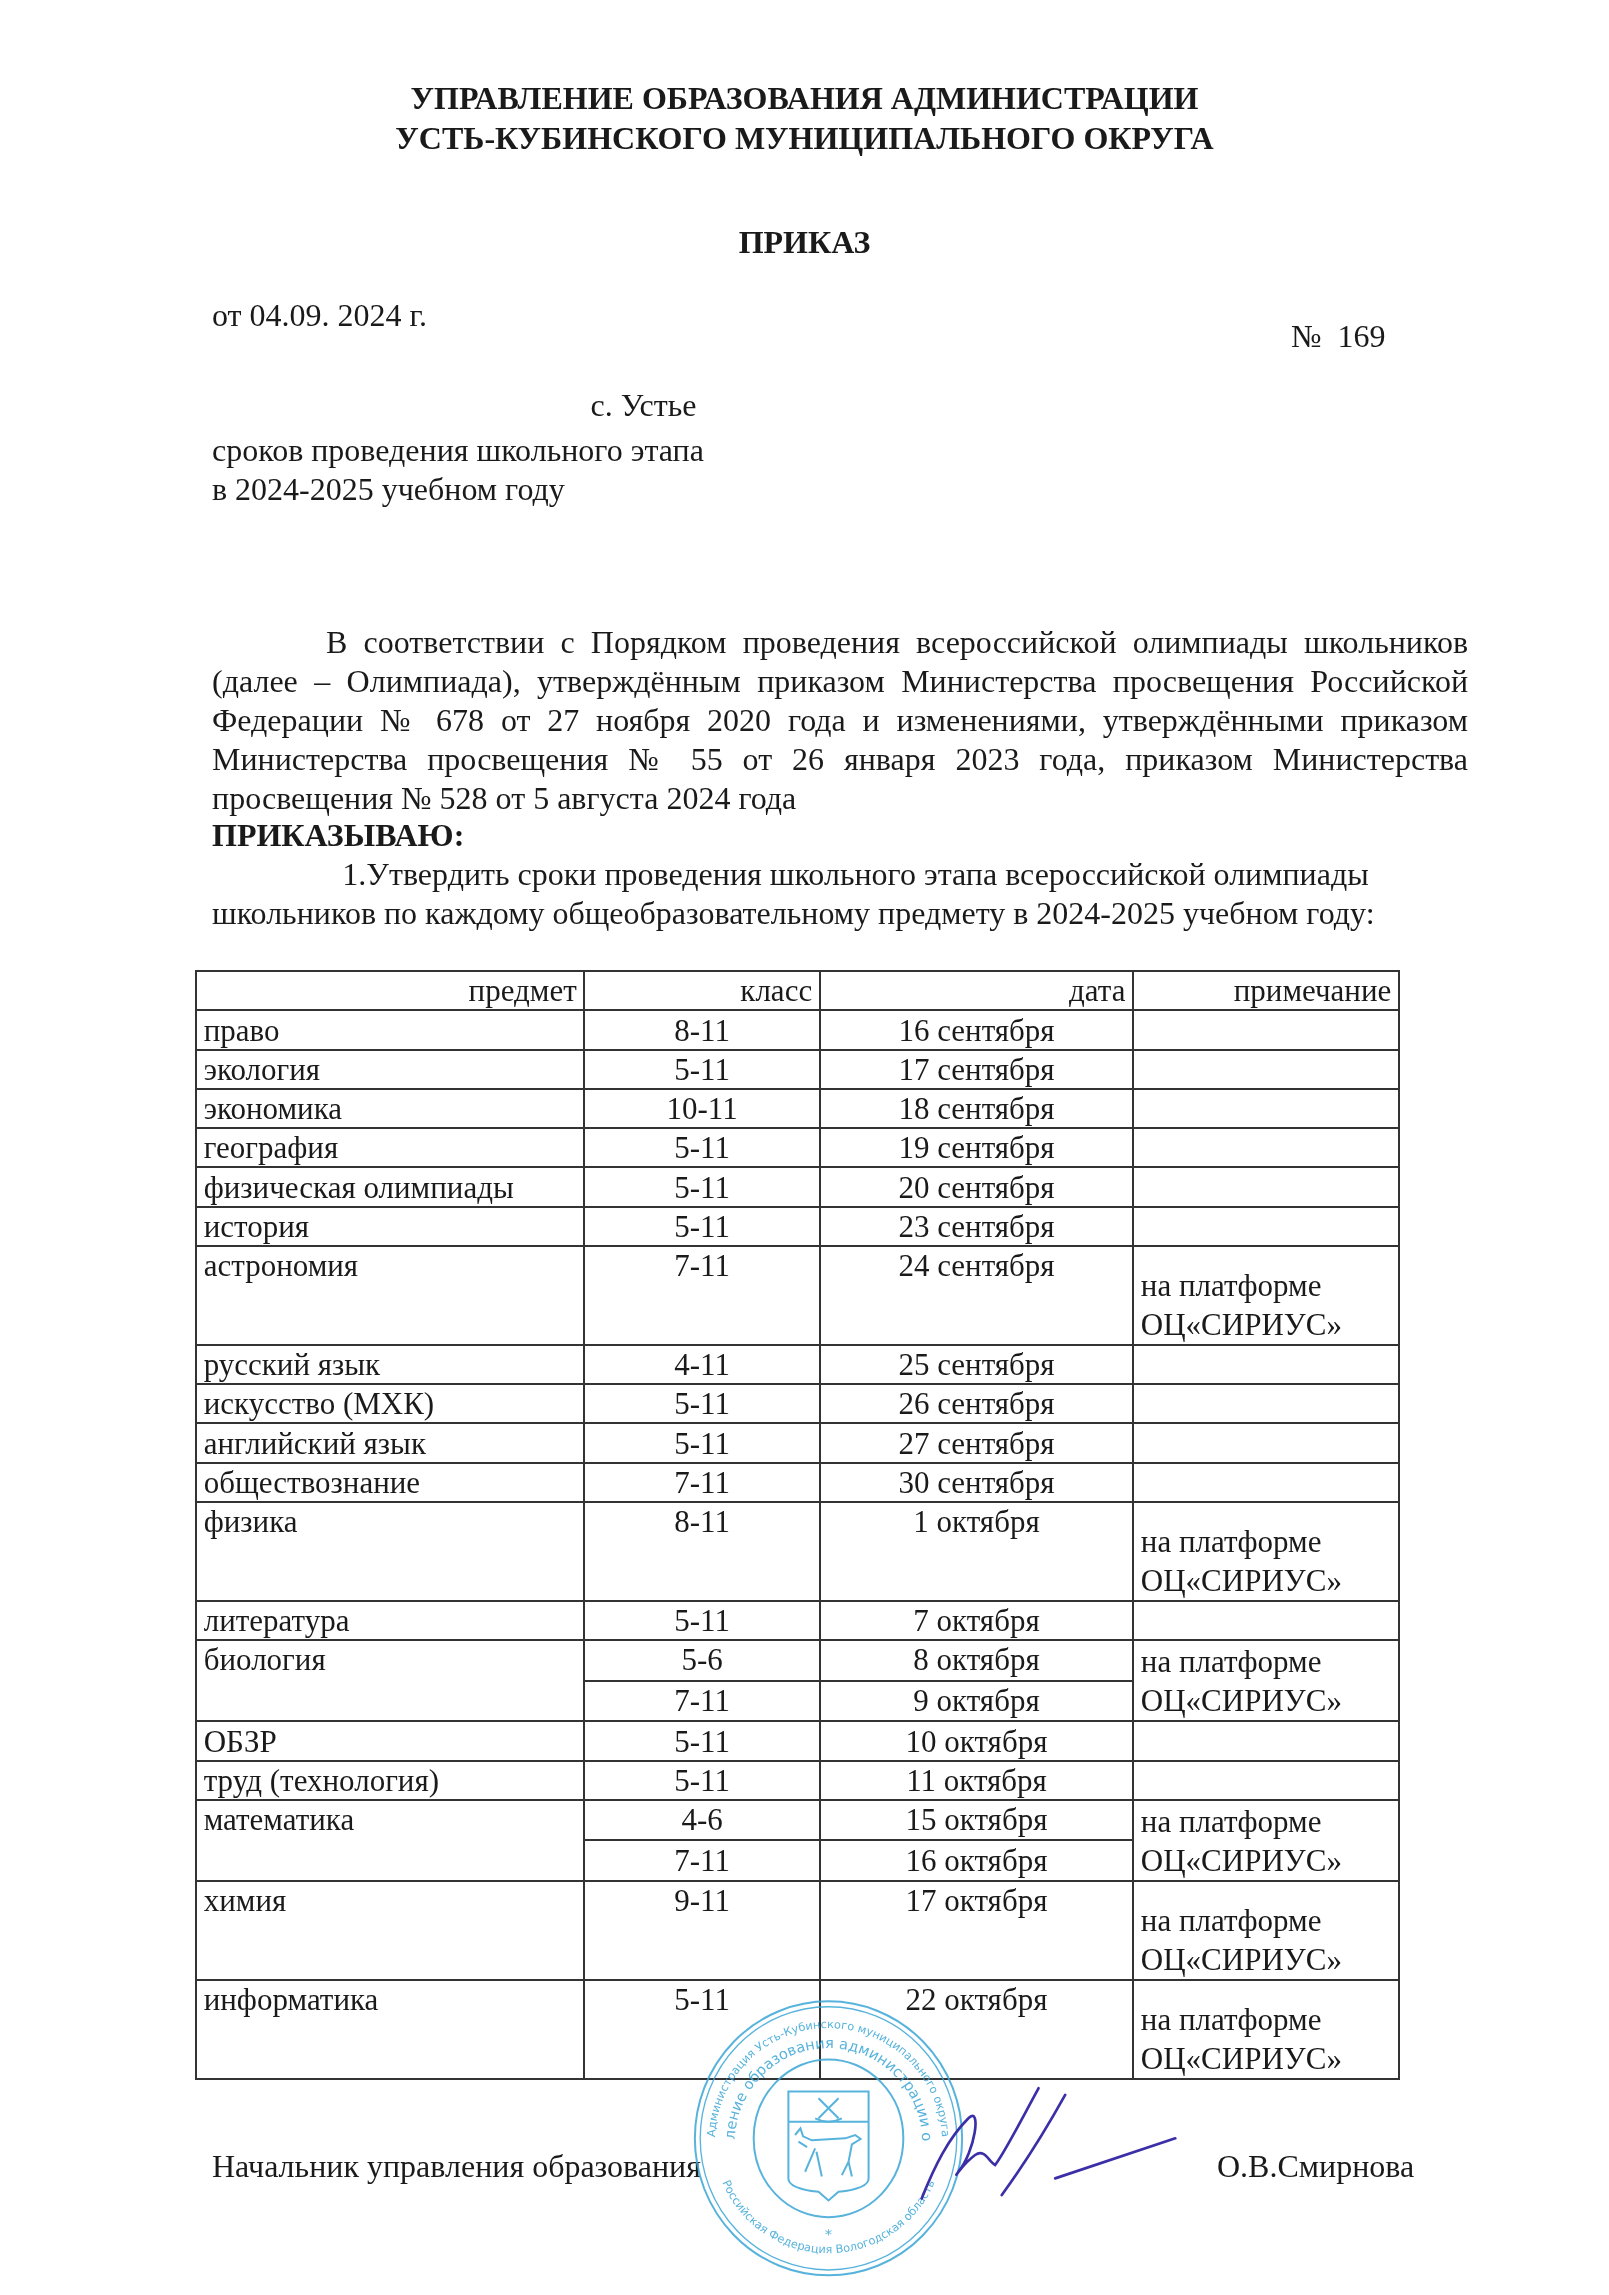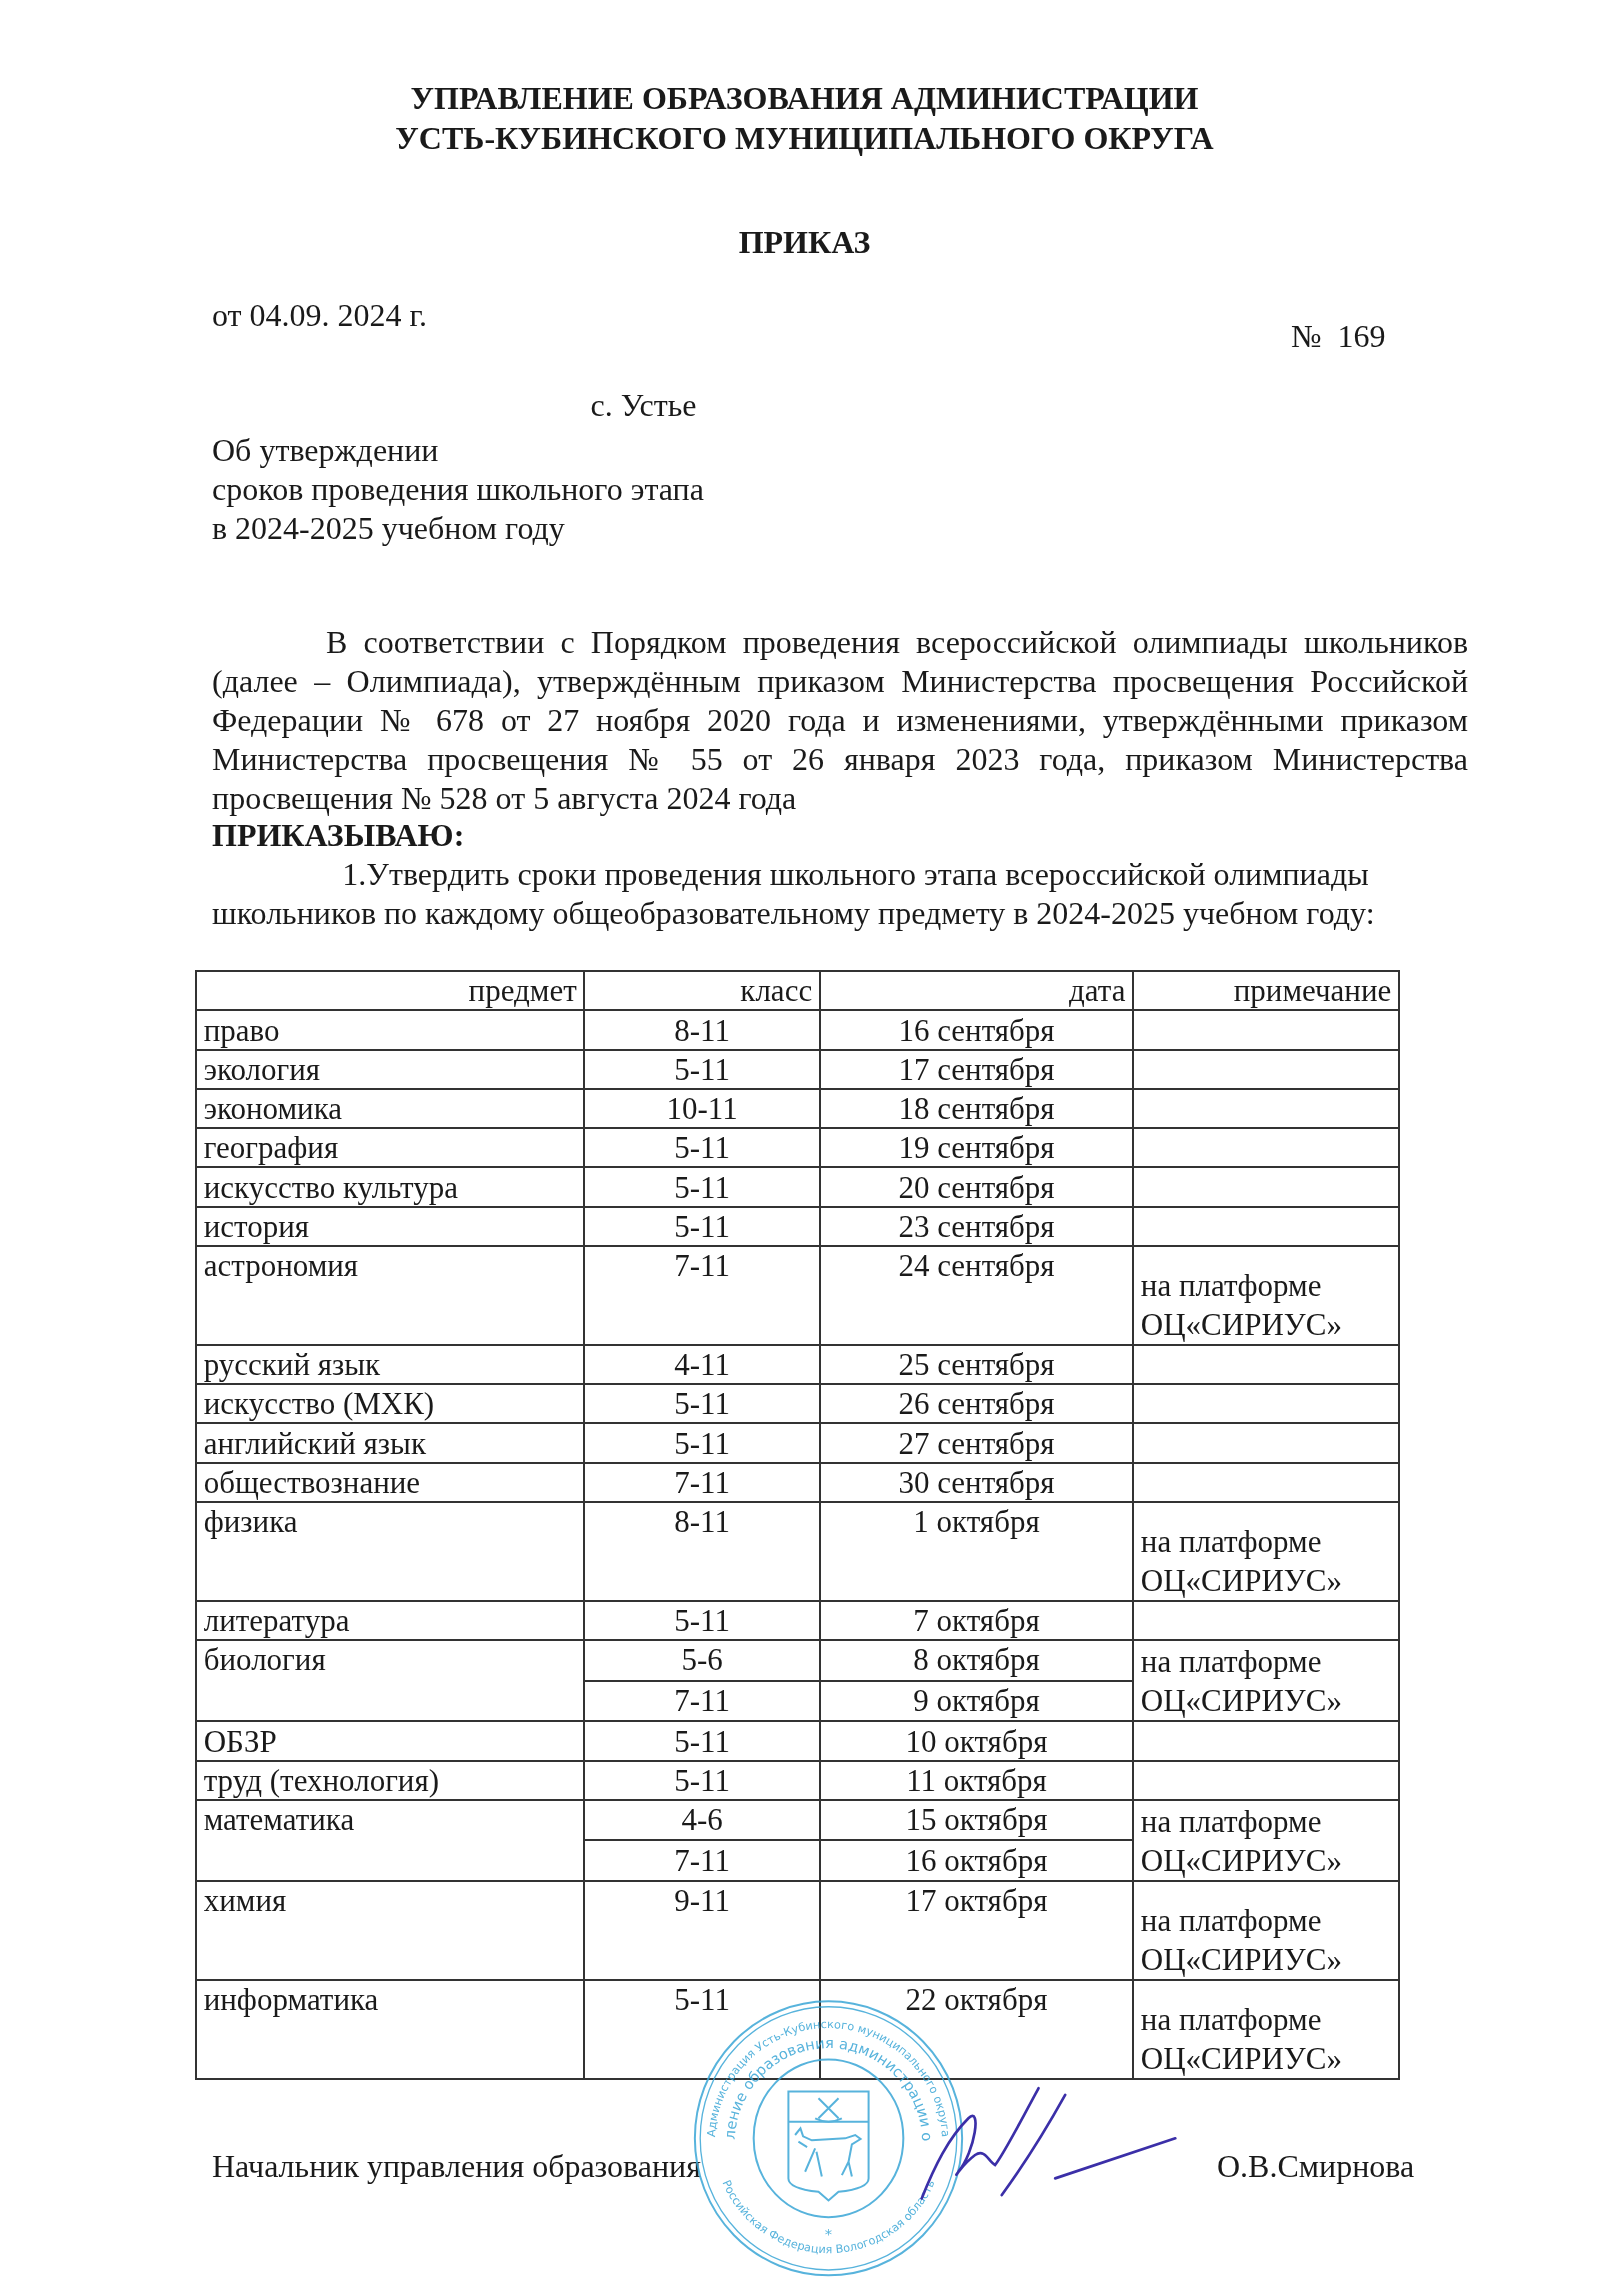--- a/index.html
+++ b/index.html
@@ -50,21 +50,20 @@
 <div class="abs hdr" style="top:120px;">УСТЬ-КУБИНСКОГО МУНИЦИПАЛЬНОГО ОКРУГА</div>
 
 <div class="abs hdr" style="top:224px;">ПРИКАЗ</div>
 
 <div class="abs t48" style="left:212px; top:296px;">от  04.09. 2024 г.</div>
 <div class="abs t48" style="left:1291px; top:296px; white-space:pre;margin-top:21px;">№  169</div>
 
 <div class="abs t48 center" style="left:0; width:1287px; top:386px;text-align:center;">с. Устье</div>
 
 <div class="abs t48" style="left:212px; top:431px;">
-  <div>Об утверждении</div>
   <div>сроков проведения школьного этапа</div>
   <div>в 2024-2025 учебном году</div>
 </div>
 
 <div class="abs para" style="top:623px; width:1256px;">
   <span class="indent"></span><span>В соответствии с Порядком проведения всероссийской олимпиады школьников (далее – Олимпиада), утверждённым приказом Министерства просвещения Российской Федерации № 678 от 27 ноября 2020 года и изменениями, утверждёнными приказом Министерства просвещения № 55 от 26 января 2023 года, приказом Министерства просвещения № 528 от 5 августа 2024 года</span>
 </div>
 
 <div class="abs t48 bold" style="left:212px; top:816px;">ПРИКАЗЫВАЮ:</div>
 
@@ -106,21 +105,21 @@
         <td class="date">18 сентября</td>
         <td class="note" rowspan="1"></td>
       </tr>
       <tr>
         <td class="subj" rowspan="1">география</td>
         <td class="cls">5-11</td>
         <td class="date">19 сентября</td>
         <td class="note" rowspan="1"></td>
       </tr>
       <tr>
-        <td class="subj" rowspan="1">искусство культура</td>
+        <td class="subj" rowspan="1">физическая олимпиады</td>
         <td class="cls">5-11</td>
         <td class="date">20 сентября</td>
         <td class="note" rowspan="1"></td>
       </tr>
       <tr>
         <td class="subj" rowspan="1">история</td>
         <td class="cls">5-11</td>
         <td class="date">23 сентября</td>
         <td class="note" rowspan="1"></td>
       </tr>

